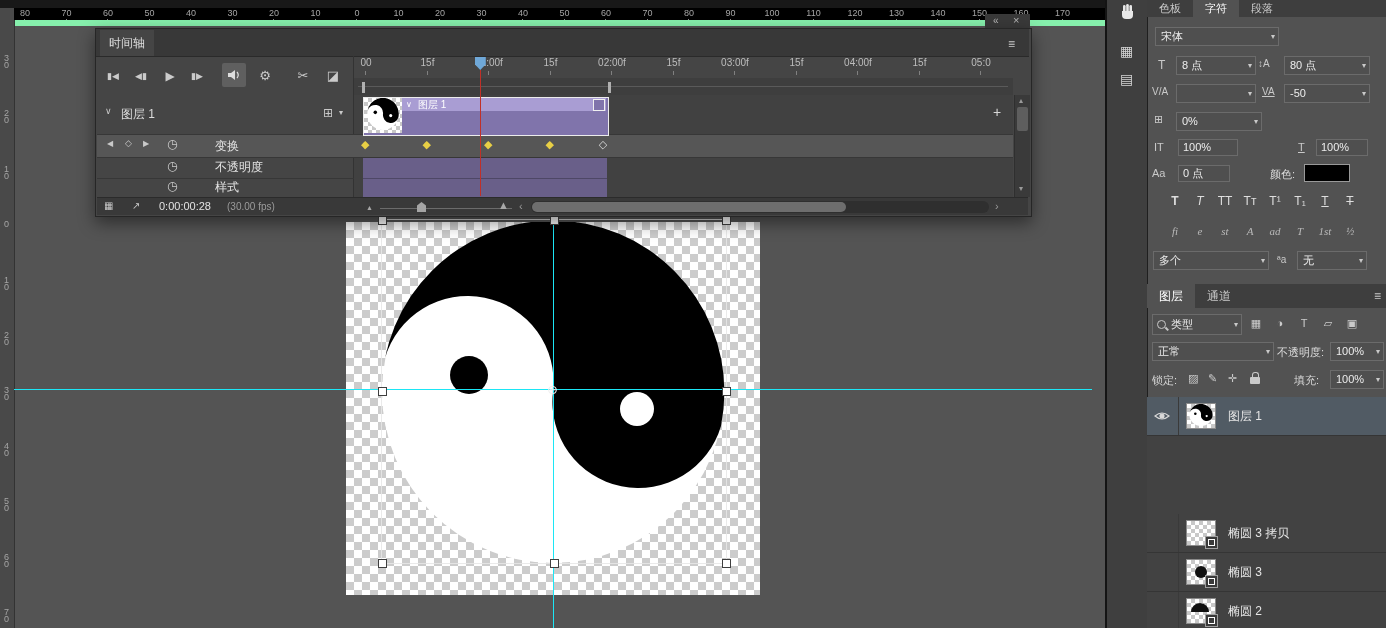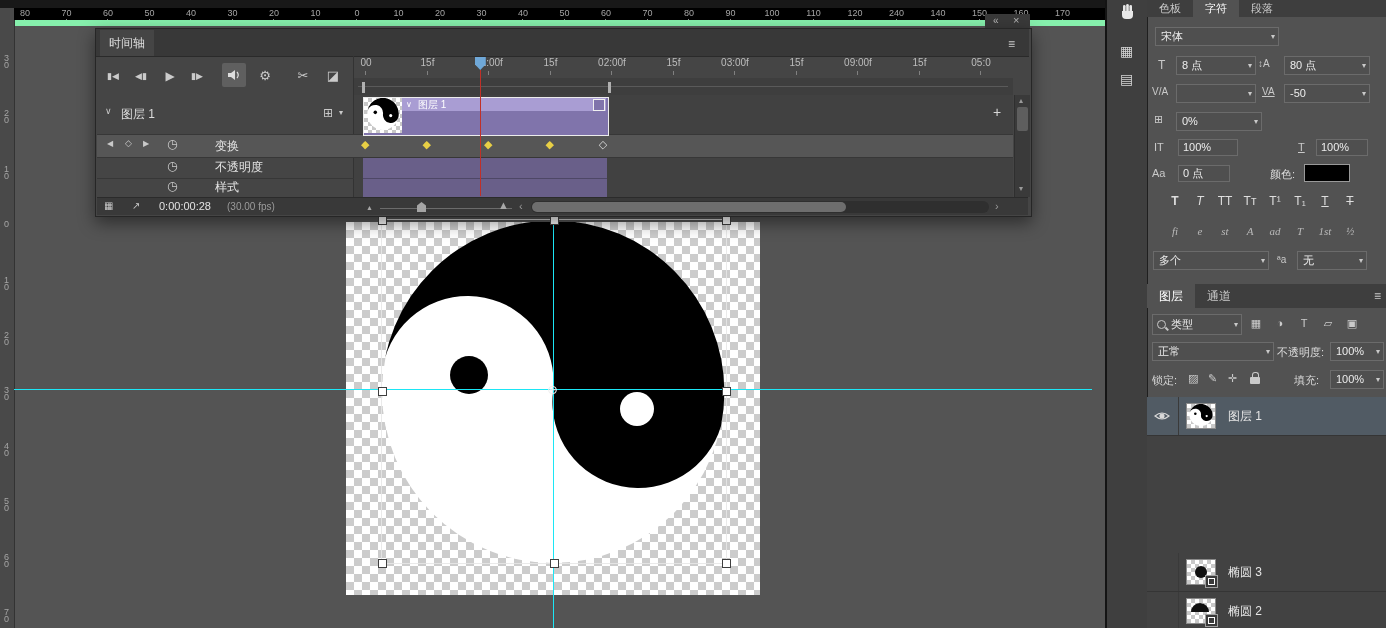--- a/index.html
+++ b/index.html
@@ -70,21 +70,21 @@
       <span class="rlh" style="left: 453.5px;">30</span>
       <span class="rlh" style="left: 495px;">40</span>
       <span class="rlh" style="left: 536.5px;">50</span>
       <span class="rlh" style="left: 578px;">60</span>
       <span class="rlh" style="left: 619.5px;">70</span>
       <span class="rlh" style="left: 661px;">80</span>
       <span class="rlh" style="left: 702.5px;">90</span>
       <span class="rlh" style="left: 744px;">100</span>
       <span class="rlh" style="left: 785.5px;">110</span>
       <span class="rlh" style="left: 827px;">120</span>
-      <span class="rlh" style="left: 868.5px;">240</span>
+      <span class="rlh" style="left: 868.5px;">130</span>
       <span class="rlh" style="left: 910px;">140</span>
       <span class="rlh" style="left: 951.5px;">150</span>
       <span class="rlh" style="left: 993px;">160</span>
       <span class="rlh" style="left: 1034.5px;">170</span>
     </div>
   <div style="left:0;top:20px;width:14px;height:608px;background:#494949;border-right:1px solid #333;overflow:hidden">
       <span class="rlv" style="top: 35px;">30</span>
       <span class="rlv" style="top: 90.4px;">20</span>
       <span class="rlv" style="top: 145.8px;">10</span>
       <span class="rlv" style="top: 201.2px;">0</span>
@@ -147,21 +147,21 @@
 
     <div style="left:258px;top:27px;width:659px;height:22px;border-bottom:1px solid #383838;overflow:hidden">
         <span class="rtl" style="left: -8px;">00</span>
         <span class="rtl" style="left: 53.5px;">15f</span>
         <span class="rtl" style="left: 115px;">01:00f</span>
         <span class="rtl" style="left: 176.5px;">15f</span>
         <span class="rtl" style="left: 238px;">02:00f</span>
         <span class="rtl" style="left: 299.5px;">15f</span>
         <span class="rtl" style="left: 361px;">03:00f</span>
         <span class="rtl" style="left: 422.5px;">15f</span>
-        <span class="rtl" style="left: 484px;">09:00f</span>
+        <span class="rtl" style="left: 484px;">04:00f</span>
         <span class="rtl" style="left: 545.5px;">15f</span>
         <span class="rtl" style="left: 607px;">05:0</span>
       </div>
 
     <div style="left:258px;top:49px;width:659px;height:17px;background:#3e3e3e;border-bottom:1px solid #333"></div>
     <div style="left:262px;top:57px;width:650px;height:1px;background:#5a5a5a"></div>
     <div style="left:266px;top:53px;width:3px;height:11px;background:#b0b0b0"></div>
     <div style="left:512px;top:53px;width:3px;height:11px;background:#b0b0b0"></div>
 
     <div style="left:1px;top:66px;width:256px;height:102px;background:#454545"></div>
@@ -379,20 +379,26 @@
           <path d="M39 136 A171 171 0 0 1 375 204 A86 86 0 0 1 207 170 A86 86 0 0 0 39 136 Z" fill="#000000"></path>
           <circle cx="123" cy="153" r="19" fill="#000000"></circle>
           <circle cx="291" cy="187" r="17" fill="#ffffff"></circle>
         </svg>
       </div>
       <span class="lname" style="left:81px;top:13px">图层 1</span>
     </div>
 
 
 
+    <div class="lrow" style="top:117px">
+      <div class="eyec"></div>
+      <div class="thumb checker-sm" style="left:39px;top:6px;width:28px;height:24px"></div>
+      <div class="badge" style="left:58px;top:22px"></div>
+      <span class="lname" style="left:81px;top:13px">椭圆 3 拷贝</span>
+    </div>
 
     <div class="lrow" style="top:156px">
       <div class="eyec"></div>
       <div class="thumb checker-sm" style="left:39px;top:6px;width:28px;height:24px">
         <div style="left:8px;top:6px;width:12px;height:12px;background:#101010;border-radius:50%"></div>
       </div>
       <div class="badge" style="left:58px;top:22px"></div>
       <span class="lname" style="left:81px;top:13px">椭圆 3</span>
     </div>
 

